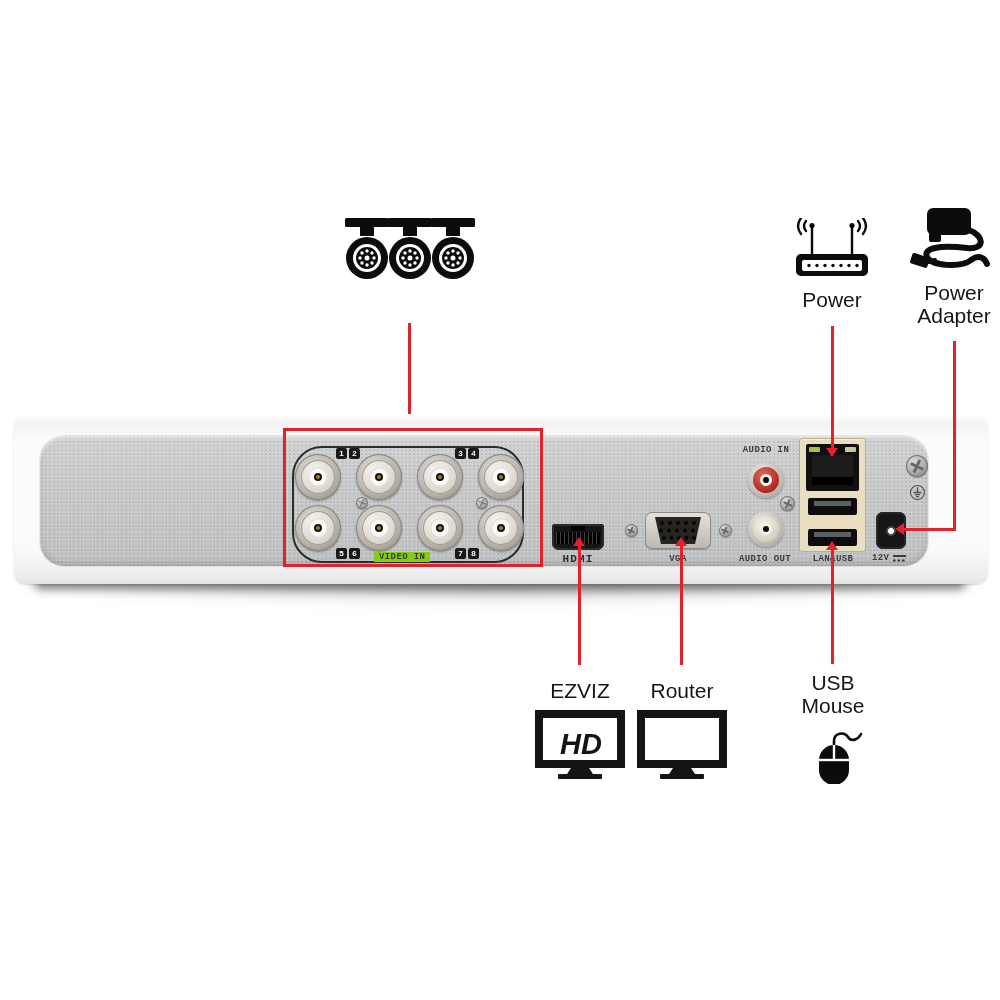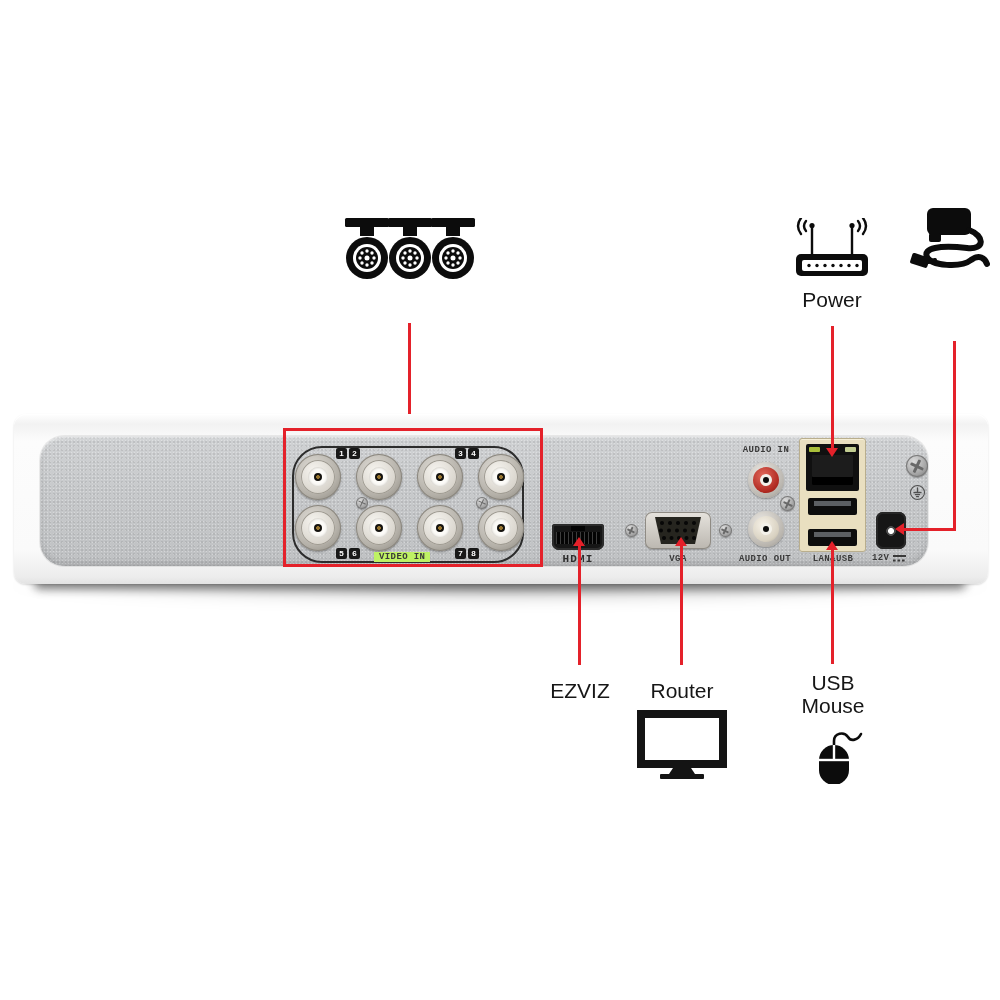--- a/index.html
+++ b/index.html
@@ -37,21 +37,21 @@
     background:radial-gradient(circle at 38% 32%,#dedbd5,#b4b0a8 62%,#8c887f 96%);
     box-shadow:0 1px 2px rgba(0,0,0,.35), inset 0 0 0 1px #8a867e;}
   .bnc .mid{position:absolute;left:6px;top:6px;width:34px;height:34px;border-radius:50%;
     background:radial-gradient(circle at 38% 32%,#f6f4ef,#d8d4cc 72%,#b2aea5);box-shadow:inset 0 0 0 1px #9f9b92;}
   .bnc .face{position:absolute;left:13px;top:13px;width:20px;height:20px;border-radius:50%;
     background:#fcfbf8;box-shadow:inset 0 0 3px #b5b1a8;}
   .bnc .pin{position:absolute;left:19px;top:19px;width:8px;height:8px;border-radius:50%;
     background:radial-gradient(circle,#96742f 0 1.6px,#15130f 2.2px);}
   .chip{width:11px;height:11px;background:#191919;border-radius:2px;color:#ffffff;
     font-size:8px;line-height:11px;font-weight:bold;text-align:center;z-index:4;}
-  .video-in-lbl{background:#bef264;padding:0 5px;z-index:5;}
+  .video-in-lbl{background:#84cc16;padding:0 5px;z-index:5;}
   
   .screw{border-radius:50%;background:radial-gradient(circle at 35% 30%,#dcdcdc,#a2a2a2 62%,#6e6e6e 100%);
     box-shadow:inset 0 0 0 1px #7b7b7b, 0 1px 1px rgba(0,0,0,.25);}
   .screw::before,.screw::after{content:"";position:absolute;left:18%;top:44%;width:64%;height:12%;
     background:#696969;border-radius:1px;}
   .screw::before{transform:rotate(25deg);} .screw::after{transform:rotate(115deg);}
   
   .hdmi{background:#161616;border-radius:3px 3px 7px 7px;box-shadow:inset 0 0 0 2px #2c2c2c;}
   .hdmi .slot{position:absolute;left:4px;top:8px;width:44px;height:12px;background:#040404;
     background-image:repeating-linear-gradient(90deg,#3d3d3d 0 1.5px,transparent 1.5px 4px);}
@@ -180,20 +180,21 @@
 
   <div class="abs icon" style="left:905px;top:202px;">
     <svg width="90" height="76" viewBox="0 0 90 76">
       <rect x="22" y="6" width="44" height="27" rx="6" fill="#0c0c0c"></rect>
       <rect x="24" y="31" width="12" height="9" rx="2" fill="#0c0c0c"></rect>
       <path d="M64,28 C80,34 80,48 62,46 C34,43 18,46 22,55 C26,64 56,66 66,58 C74,52 80,56 82,62" fill="none" stroke="#0c0c0c" stroke-width="6" stroke-linecap="round"></path>
       <rect x="6" y="53" width="18" height="11" rx="2" fill="#0c0c0c" transform="rotate(18 15 58)"></rect>
       <line x1="23" y1="60" x2="30" y2="58" stroke="#0c0c0c" stroke-width="4" stroke-linecap="round"></line>
     </svg>
   </div>
+  <div class="abs callout-lbl" style="left:908px;top:281px;width:92px;">Power Adapter</div>
 
   <div class="abs redline" style="left:408px;top:323px;width:3px;height:105px;"></div>
   <div class="abs red-rect" style="left:283px;top:428px;width:260px;height:139px;z-index:9;"></div>
 
   <div class="abs redline" style="left:831px;top:326px;width:3px;height:124px;z-index:9;"></div>
   <div class="abs arrow-down" style="left:826px;top:448px;z-index:9;"></div>
 
   <div class="abs redline" style="left:953px;top:341px;width:3px;height:190px;z-index:9;"></div>
   <div class="abs redline" style="left:903px;top:528px;width:53px;height:3px;z-index:9;"></div>
   <div class="abs arrow-left" style="left:895px;top:523px;z-index:9;"></div>
@@ -347,20 +348,28 @@
     <svg width="17" height="17" viewBox="0 0 17 17" stroke="#4f4f4f" fill="none" stroke-width="1.3" stroke-linecap="round">
       <circle cx="8.5" cy="8.5" r="7" stroke-width="1.1"></circle>
       <line x1="8.5" y1="4" x2="8.5" y2="8"></line>
         <line x1="5" y1="8.5" x2="12" y2="8.5"></line>
       <line x1="6.3" y1="10.6" x2="10.7" y2="10.6"></line>
         <line x1="7.5" y1="12.6" x2="9.5" y2="12.6"></line>
     </svg>
   </div>
 
   <div class="abs callout-lbl" style="left:530px;top:679px;width:100px;">EZVIZ</div>
+  <div class="abs icon" style="left:535px;top:710px;">
+    <svg width="90" height="72" viewBox="0 0 90 72">
+      <rect x="4" y="4" width="82" height="50" fill="#ffffff" stroke="#141414" stroke-width="8"></rect>
+      <polygon points="36,58 54,58 58,64 32,64" fill="#141414"></polygon>
+      <rect x="23" y="64" width="44" height="5" rx="1" fill="#141414"></rect>
+      <text x="46" y="44" text-anchor="middle" font-family="Liberation Sans, sans-serif" font-size="29" font-weight="bold" font-style="italic" fill="#141414">HD</text>
+    </svg>
+  </div>
 
   <div class="abs callout-lbl" style="left:632px;top:679px;width:100px;">Router</div>
   <div class="abs icon" style="left:637px;top:710px;">
     <svg width="90" height="72" viewBox="0 0 90 72">
       <rect x="4" y="4" width="82" height="50" fill="#ffffff" stroke="#141414" stroke-width="8"></rect>
       <polygon points="36,58 54,58 58,64 32,64" fill="#141414"></polygon>
       <rect x="23" y="64" width="44" height="5" rx="1" fill="#141414"></rect>
     </svg>
   </div>
 

